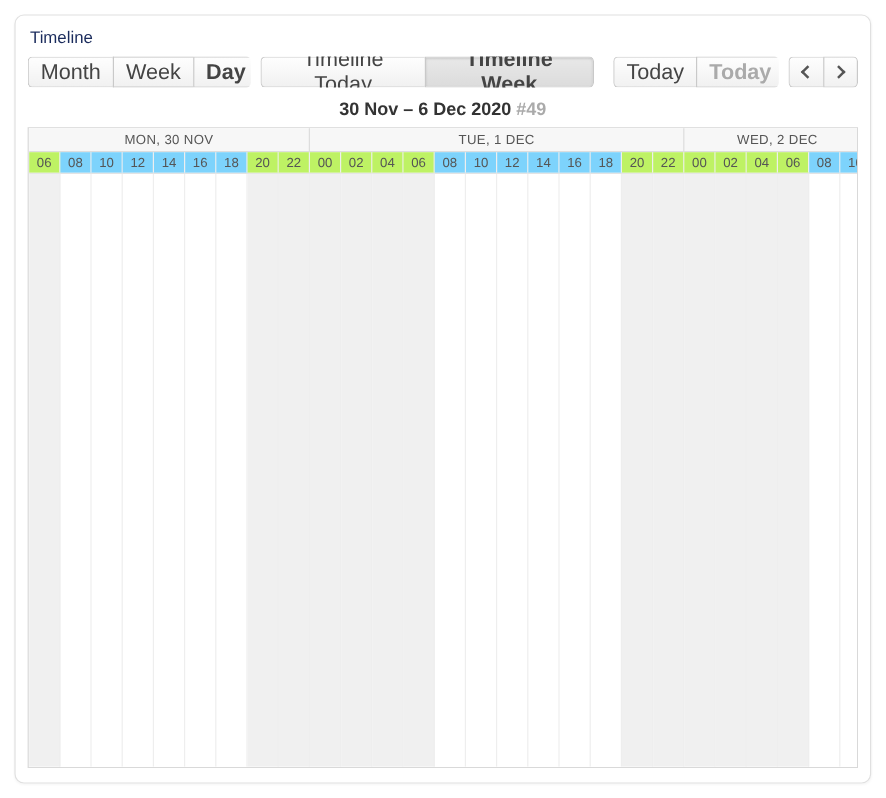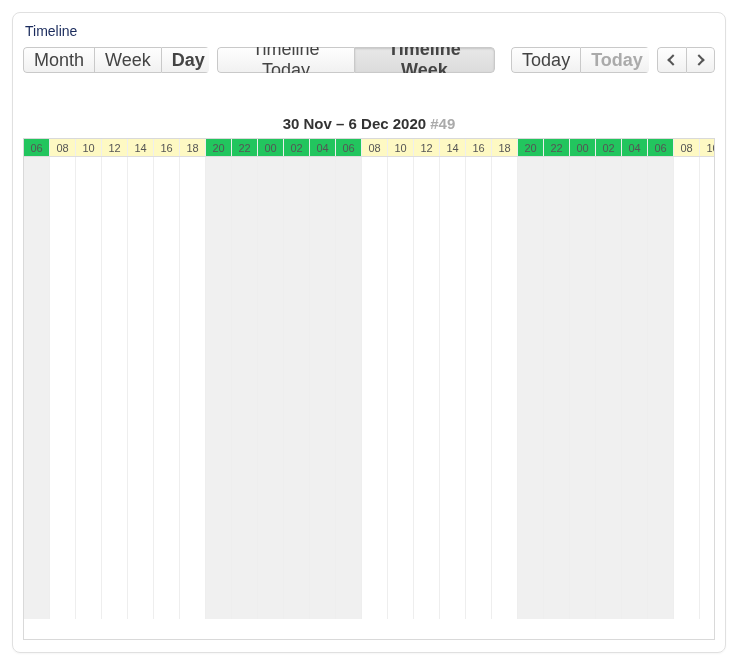--- a/index.html
+++ b/index.html
@@ -62,21 +62,20 @@
     color: #aaa;
     cursor: default;
   }
   .spacer { flex: 1; }
   .range-line {
     text-align: center;
     padding: 4px 0 6px 0;
     font-size: 15px;
     font-weight: 600;
     color: #333;
-    margin-top: 32px;
   }
   .range-line .week-num { color: #aaa; font-weight: 600; }
   .grid-wrap {
     border: 1px solid #d9d9d9;
     flex: 1;
     overflow-x: auto;
     overflow-y: hidden;
     background: #fff;
     position: relative;
   }
@@ -103,24 +102,24 @@
     flex-shrink: 0;
   }
   .hour-h {
     flex: 0 0 26px;
     width: 26px;
     text-align: center;
     font-size: 11px;
     line-height: 18px;
     color: #555;
     border-right: 1px solid #eee;
-    background: #fef9c3;
+    background: #7dd3fc;
   }
   .hour-h.non-work {
-    background: #22c55e;
+    background: #bef264;
   }
   .grid-body {
     display: flex;
     height: calc(100% - 38px);
   }
   .hour-col {
     flex: 0 0 26px;
     width: 26px;
     border-right: 1px solid #eee;
     height: 100%;
@@ -176,20 +175,25 @@
     </div>
   </div>
 
   <div class="range-line">
     <span>30 Nov – 6 Dec 2020</span>
     <span class="week-num">#49</span>
   </div>
 
   <div class="grid-wrap">
     <div class="inner-wrap grid-inner" id="grid-inner">
+      <div class="days-header" id="days-header">
+          <div class="day-header" style="width: 234px;">MON, 30 NOV</div>
+          <div class="day-header" style="width: 312px;">TUE, 1 DEC</div>
+          <div class="day-header" style="width: 156px;">WED, 2 DEC</div>
+        </div>
       <div class="hours-header" id="hours-header">
           <div class="hour-h non-work">06</div>
           <div class="hour-h">08</div>
           <div class="hour-h">10</div>
           <div class="hour-h">12</div>
           <div class="hour-h">14</div>
           <div class="hour-h">16</div>
           <div class="hour-h">18</div>
           <div class="hour-h non-work">20</div>
           <div class="hour-h non-work">22</div>

